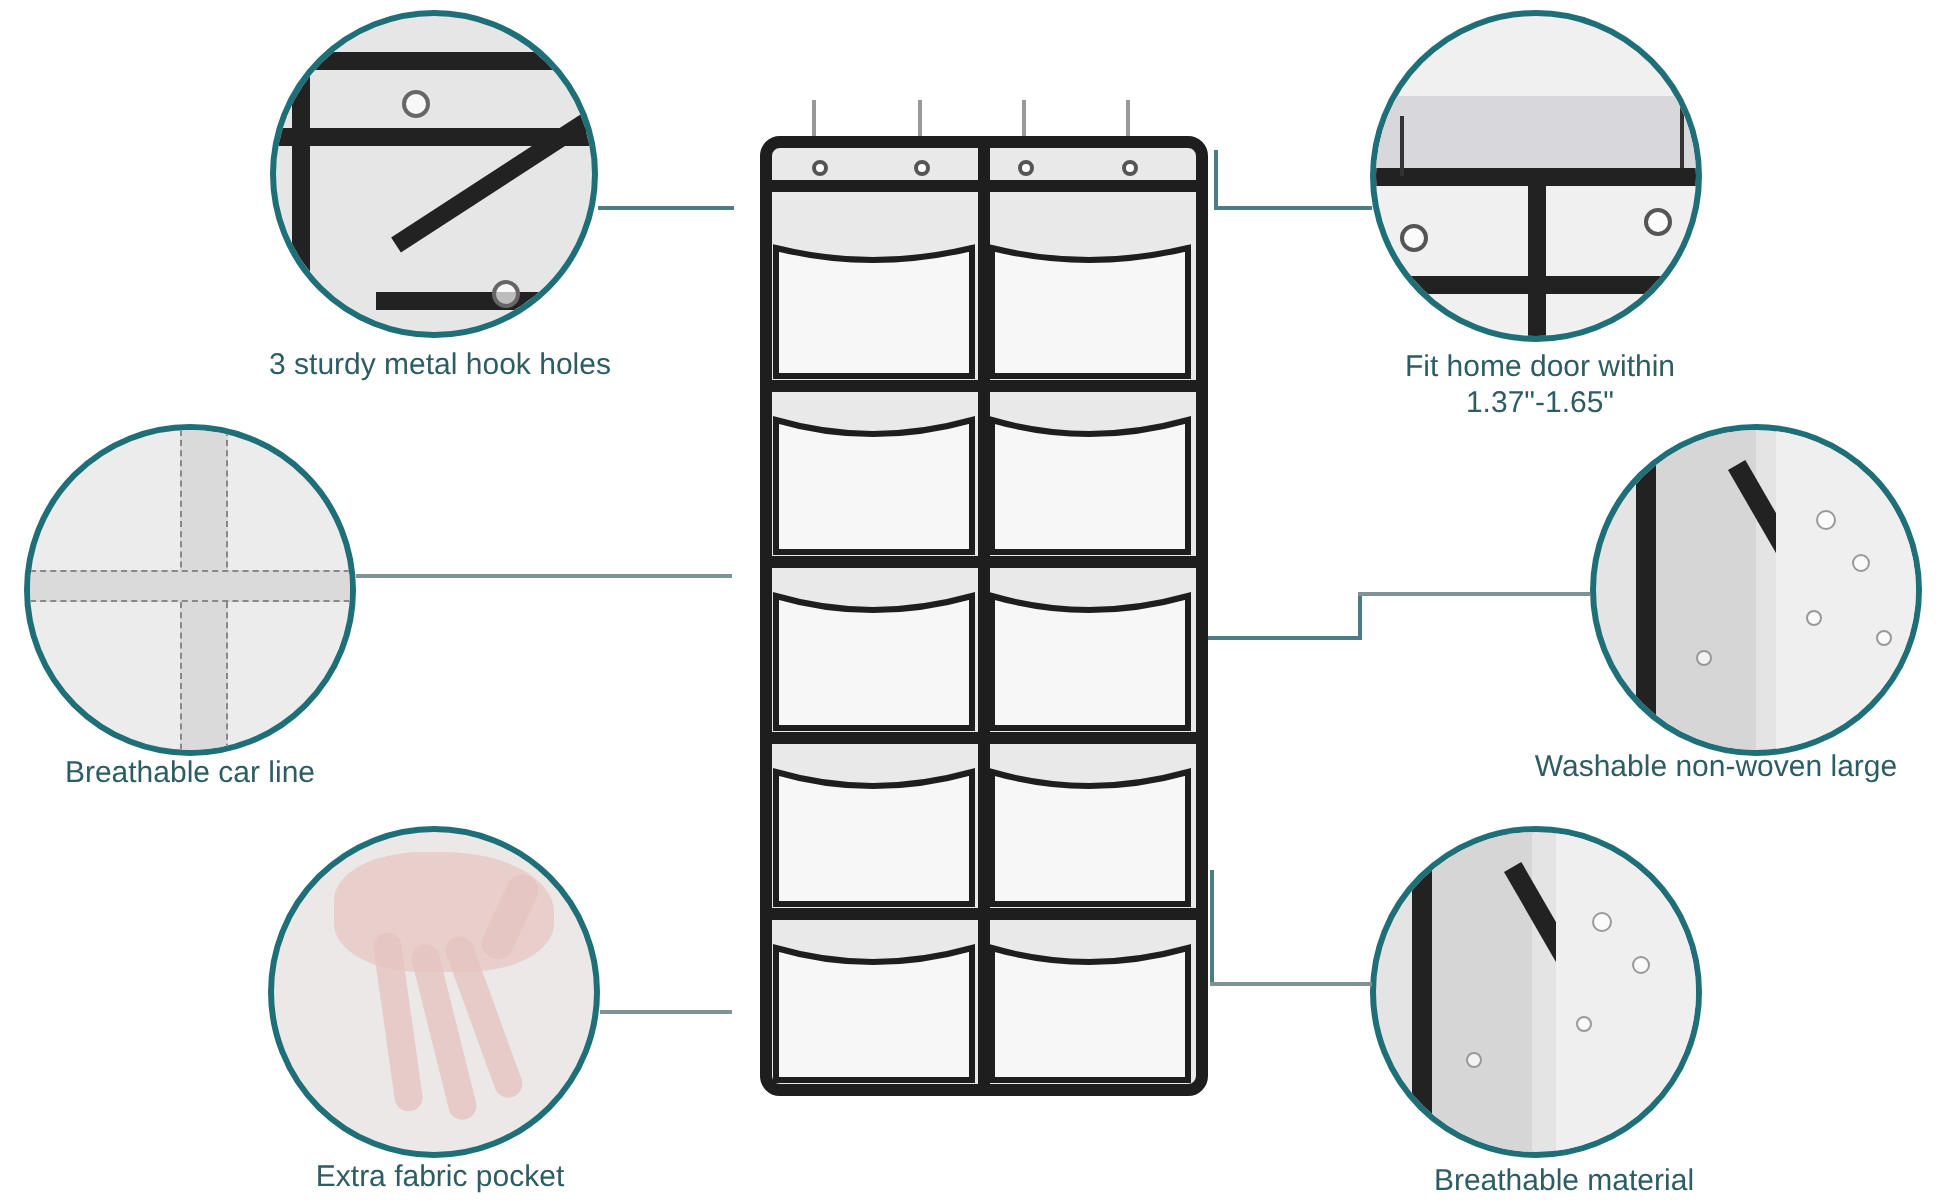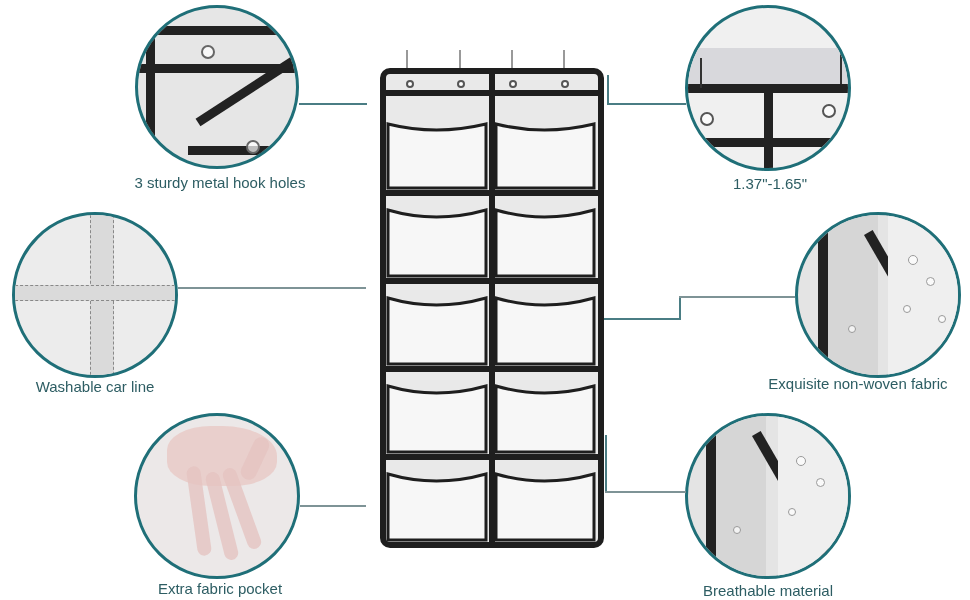--- a/index.html
+++ b/index.html
@@ -70,21 +70,21 @@
   <div class="bar" style="left:50px;top:138px;width:120px;height:9px;"></div>
   <div class="drop" style="left:108px;top:132px;width:10px;height:10px;border:2px solid #666;"></div>
 </div>
 <div class="label" style="left:120px;top:174px;width:200px;">3 sturdy metal hook holes</div>
 <div class="line" style="left:299px;top:103px;width:68px;height:2px;"></div>
 
 <div class="circle" style="left:12px;top:212px;width:166px;height:166px;background:#ececec;">
   <div class="seam-v" style="left:75px;top:0;height:170px;"></div>
   <div class="seam-h" style="left:0;top:70px;width:170px;"></div>
 </div>
-<div class="label" style="left:5px;top:378px;width:180px;">Washable car line</div>
+<div class="label" style="left:5px;top:378px;width:180px;">Breathable car line</div>
 <div class="line grey" style="left:178px;top:287px;width:188px;height:2px;"></div>
 
 <div class="circle" style="left:134px;top:413px;width:166px;height:166px;background:#ece8e8;">
   <div class="abs" style="left:30px;top:10px;width:110px;height:60px;background:#e8c8c4;border-radius:40% 50% 40% 40%;opacity:0.8;"></div>
   <div class="abs" style="left:55px;top:50px;width:14px;height:90px;background:#e5c3c0;border-radius:7px;transform:rotate(-8deg);opacity:0.8;"></div>
   <div class="abs" style="left:78px;top:55px;width:14px;height:90px;background:#e5c3c0;border-radius:7px;transform:rotate(-14deg);opacity:0.8;"></div>
   <div class="abs" style="left:98px;top:50px;width:14px;height:85px;background:#e5c3c0;border-radius:7px;transform:rotate(-20deg);opacity:0.8;"></div>
   <div class="abs" style="left:110px;top:20px;width:16px;height:45px;background:#e5c3c0;border-radius:8px;transform:rotate(25deg);opacity:0.8;"></div>
 </div>
 <div class="label" style="left:120px;top:580px;width:200px;">Extra fabric pocket</div>
@@ -94,46 +94,47 @@
   <div class="abs" style="left:0;top:40px;width:170px;height:40px;background:#d8d8dc;"></div>
   <div class="bar" style="left:0;top:76px;width:170px;height:9px;"></div>
   <div class="bar" style="left:0;top:130px;width:170px;height:9px;"></div>
   <div class="bar" style="left:76px;top:76px;width:9px;height:100px;"></div>
   <div class="abs" style="left:12px;top:50px;width:2px;height:30px;background:#333;"></div>
   <div class="abs" style="left:152px;top:42px;width:2px;height:34px;background:#333;"></div>
   <div class="drop" style="left:12px;top:104px;width:10px;height:10px;border:2px solid #555;"></div>
   <div class="drop" style="left:134px;top:96px;width:10px;height:10px;border:2px solid #555;"></div>
 </div>
 <div class="label" style="left:680px;top:175px;width:180px;">
+  <div>Fit home door within</div>
   <div>1.37"-1.65"</div>
 </div>
 <div class="line" style="left:607px;top:75px;width:2px;height:29px;"></div>
 <div class="line" style="left:607px;top:103px;width:79px;height:2px;"></div>
 
 <div class="circle" style="left:795px;top:212px;width:166px;height:166px;background:#e4e4e4;">
   <div class="bar" style="left:20px;top:0;width:10px;height:170px;"></div>
   <div class="abs" style="left:30px;top:0;width:50px;height:170px;background:#d6d6d6;"></div>
   <div class="bar" style="left:66px;top:20px;width:10px;height:170px;transform:rotate(-30deg);transform-origin:top left;"></div>
   <div class="abs" style="left:90px;top:0;width:80px;height:170px;background:#efefef;"></div>
   <div class="drop" style="left:110px;top:40px;width:8px;height:8px;"></div>
   <div class="drop" style="left:128px;top:62px;width:7px;height:7px;"></div>
   <div class="drop" style="left:105px;top:90px;width:6px;height:6px;"></div>
   <div class="drop" style="left:140px;top:100px;width:6px;height:6px;"></div>
   <div class="drop" style="left:50px;top:110px;width:6px;height:6px;"></div>
 </div>
-<div class="label" style="left:748px;top:375px;width:220px;">Exquisite non-woven fabric</div>
+<div class="label" style="left:748px;top:375px;width:220px;">Washable non-woven large</div>
 <div class="line" style="left:604px;top:318px;width:77px;height:2px;"></div>
 <div class="line" style="left:679px;top:296px;width:2px;height:24px;"></div>
 <div class="line grey" style="left:679px;top:296px;width:116px;height:2px;"></div>
 
 <div class="circle" style="left:685px;top:413px;width:166px;height:166px;background:#e4e4e4;">
   <div class="bar" style="left:18px;top:0;width:10px;height:170px;"></div>
   <div class="abs" style="left:28px;top:0;width:50px;height:170px;background:#d6d6d6;"></div>
   <div class="bar" style="left:64px;top:20px;width:10px;height:170px;transform:rotate(-30deg);transform-origin:top left;"></div>
   <div class="abs" style="left:90px;top:0;width:80px;height:170px;background:#efefef;"></div>
   <div class="drop" style="left:108px;top:40px;width:8px;height:8px;"></div>
   <div class="drop" style="left:128px;top:62px;width:7px;height:7px;"></div>
   <div class="drop" style="left:100px;top:92px;width:6px;height:6px;"></div>
   <div class="drop" style="left:45px;top:110px;width:6px;height:6px;"></div>
 </div>
-<div class="label" style="left:668px;top:582px;width:200px;">Breathable material</div>
+<div class="label" style="left:682px;top:582px;width:200px;">Breathable material</div>
 <div class="line" style="left:605px;top:435px;width:2px;height:58px;"></div>
 <div class="line grey" style="left:605px;top:491px;width:81px;height:2px;"></div>
 
 </body></html>

